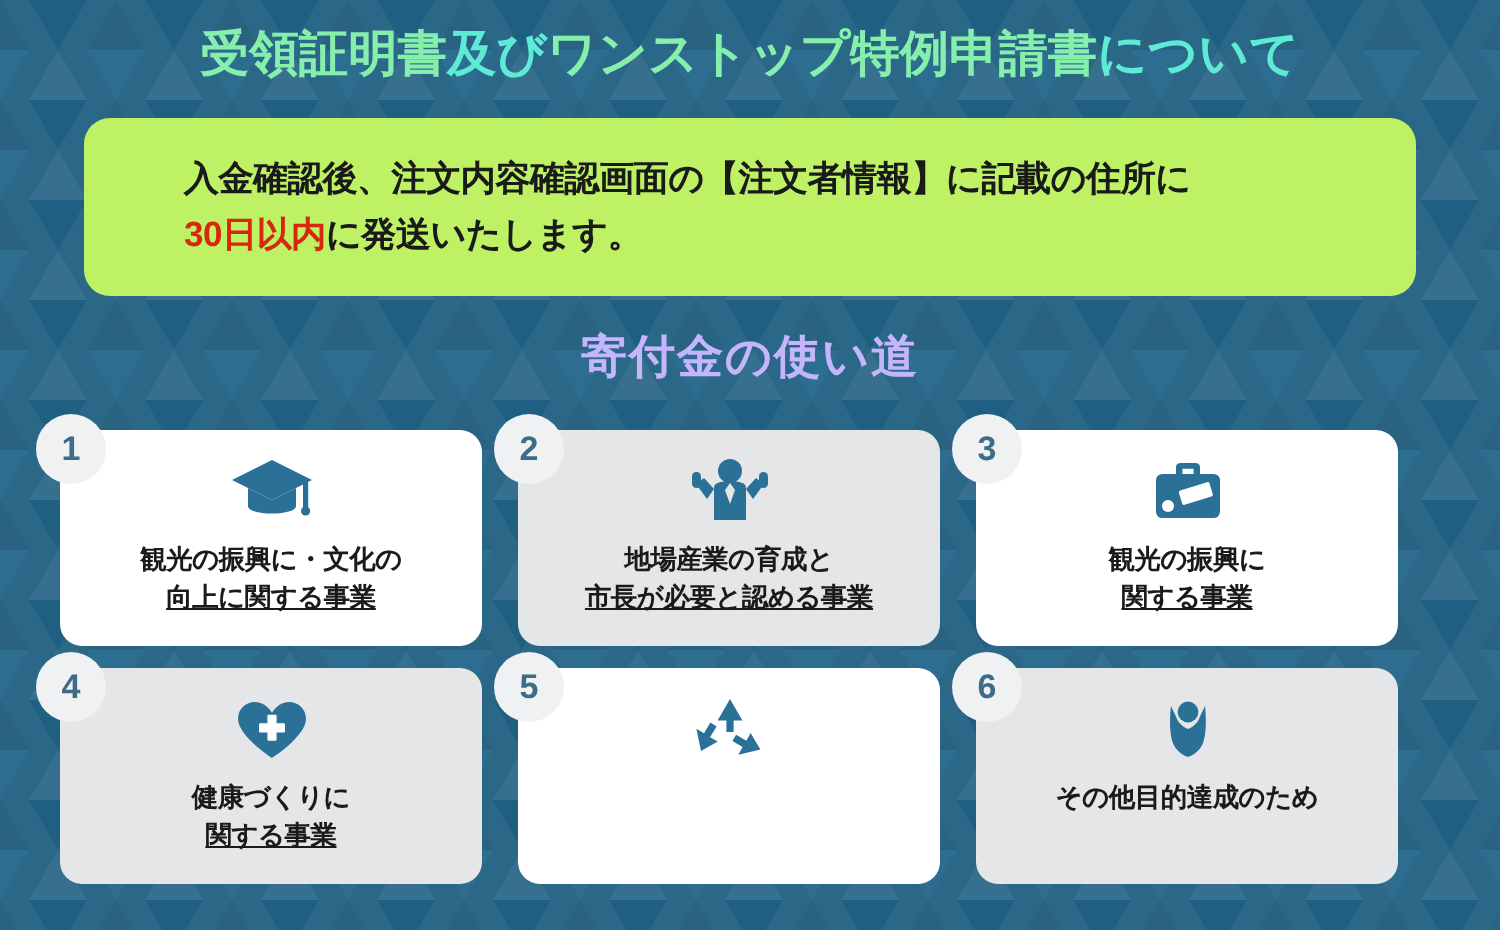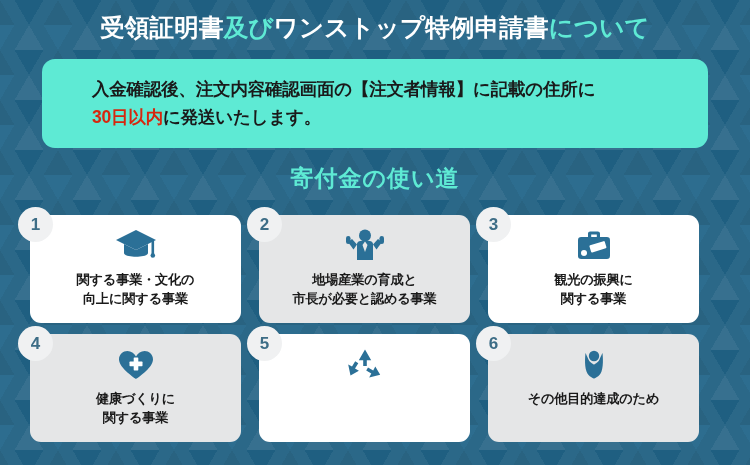--- a/index.html
+++ b/index.html
@@ -48,31 +48,31 @@
     justify-content: center;
     z-index: 3;
   }
   #header-title {
     font-size: 24.5px;
     font-weight: bold;
     letter-spacing: 0.2px;
     white-space: nowrap;
     line-height: 1;
   }
-  .tx-yellow { color: #ffffff; margin-top: 32px; }
+  .tx-yellow { color: #86efac; margin-top: 32px; }
   .tx-white  { color: #5eead4; }
 
   
   #notice-card {
     position: absolute;
     top: 59px;
     left: 42px;
     width: 666px;
     height: 89px;
-    background: #5eead4;
+    background: #bef264;
     border-radius: 13px;
     box-sizing: border-box;
     padding: 16px 0 0 50px;
     z-index: 3;
   }
   .notice-line {
     font-size: 17.5px;
     font-weight: bold;
     color: #1a1a1a;
     line-height: 1.62;
@@ -83,21 +83,21 @@
 
   
   #section-heading {
     position: absolute;
     top: 163px;
     left: 0;
     width: 750px;
     text-align: center;
     font-size: 23px;
     font-weight: bold;
-    color: #5eead4;
+    color: #c4b5fd;
     letter-spacing: 1px;
     z-index: 3;
   }
 
   
   #cards {
     position: absolute;
     top: 215px;
     left: 30px;
     width: 690px;
@@ -151,21 +151,21 @@
   .card-icon svg { display: block; }
 
   .card-label {
     text-align: center;
     font-size: 13.2px;
     font-weight: bold;
     color: #1a1a1a;
     line-height: 1.42;
     letter-spacing: -0.2px;
   }
-  .card-label .l2 { display: block; }
+  .card-label .l2 { display: block; text-decoration: underline; }
 </style>
 </head>
 <body>
 
 <div id="page">
 
   <div id="bg-pattern"></div>
 
   <div id="header">
     <div id="header-title"><span class="tx-yellow">受領証明書</span><span class="tx-white">及び</span><span class="tx-yellow">ワンストップ特例申請書</span><span class="tx-white">について</span></div>
@@ -184,21 +184,21 @@
       <div class="badge">1</div>
       <div class="card-icon">
         <svg width="42" height="36" viewBox="0 0 42 36" aria-hidden="true">
           <polygon points="21,2 41,12 21,22 1,12" fill="#2b7097"></polygon>
           <path d="M9,16 L9,25 C9,30 33,30 33,25 L33,16 L21,22 Z" fill="#2b7097"></path>
           <rect x="36.5" y="13" width="2.6" height="13" fill="#2b7097"></rect>
           <circle cx="37.8" cy="27.5" r="2.3" fill="#2b7097"></circle>
         </svg>
       </div>
       <div class="card-label">
-        <span class="l1">関する事業・文化の</span>
+        <span class="l1">観光の振興に・文化の</span>
         <span class="l2">向上に関する事業</span>
       </div>
     </div>
 
     <div class="card bg-gray">
       <div class="badge">2</div>
       <div class="card-icon">
         <svg width="42" height="36" viewBox="0 0 42 36" aria-hidden="true">
           <circle cx="21" cy="7.5" r="6" fill="#2b7097"></circle>
           <path d="M13,16 C13,13.5 16,12.5 21,12.5 C26,12.5 29,13.5 29,16 L29,32 L13,32 Z" fill="#2b7097"></path>

